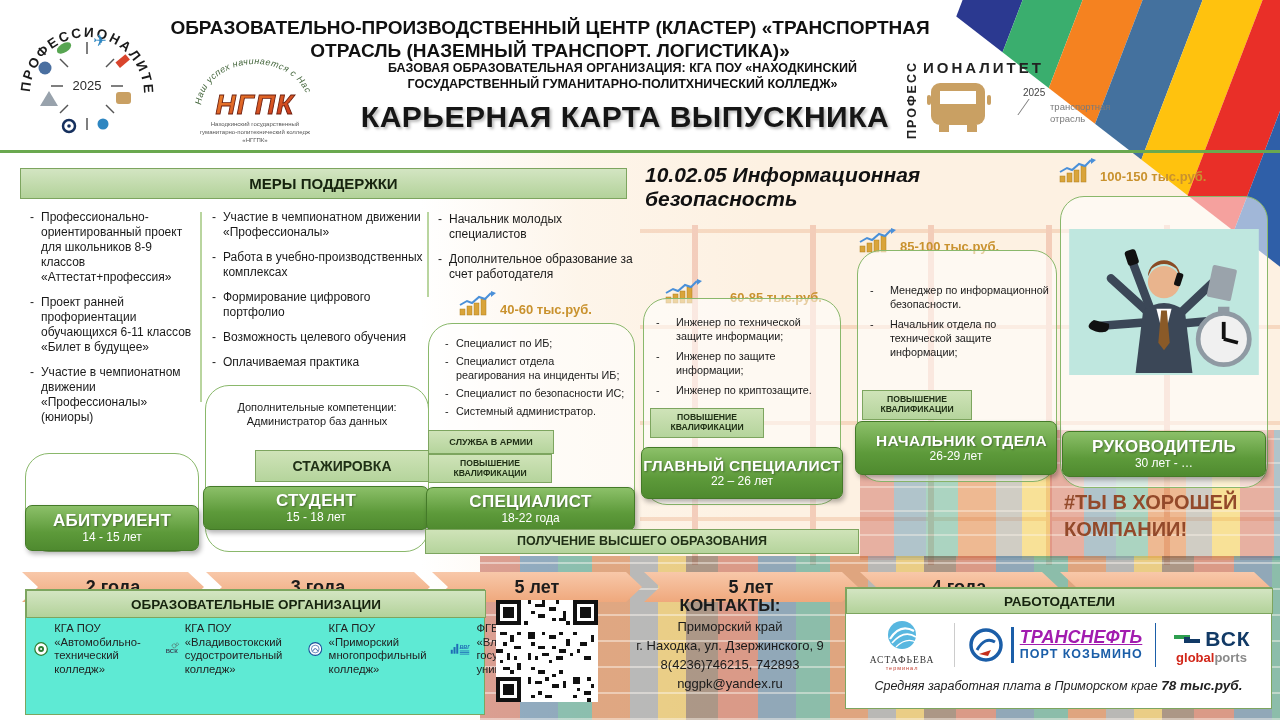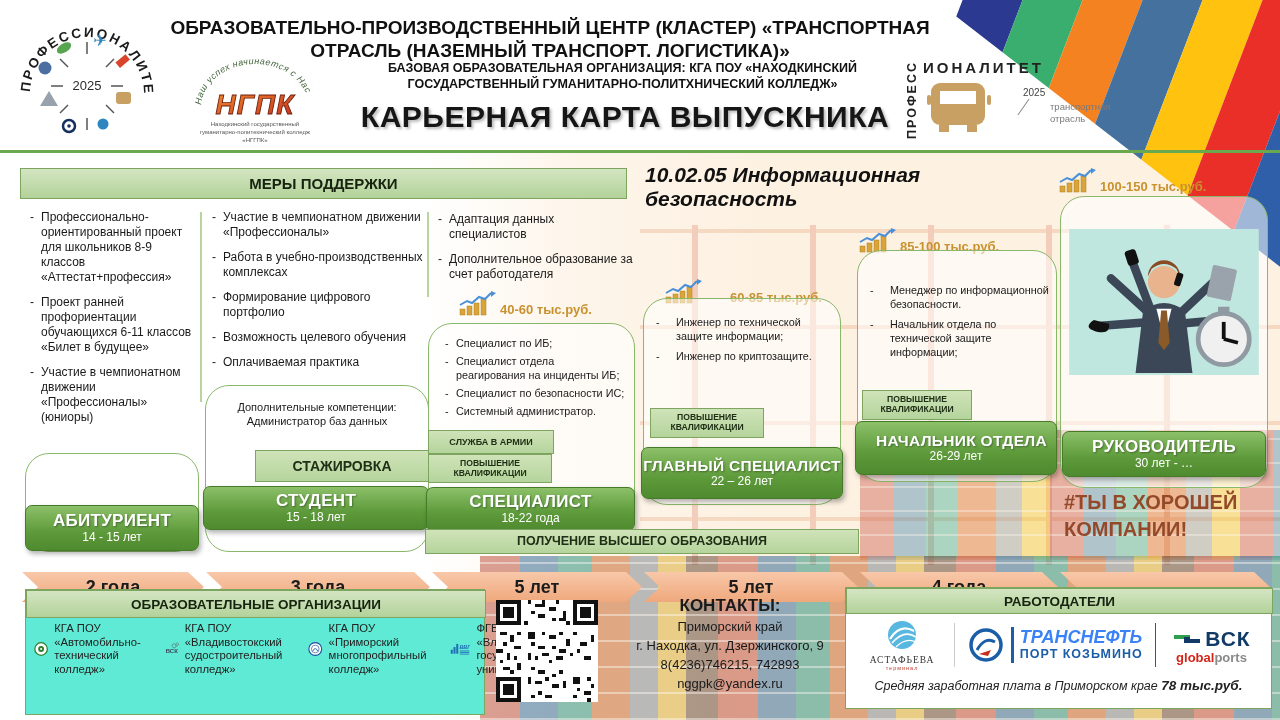--- a/index.html
+++ b/index.html
@@ -200,21 +200,21 @@
   <div class="abs vdiv" style="left:200px;top:212px;height:190px;"></div>
   <ul class="abs bullets" style="left:212px;top:210px;width:212px;">
     <li>Участие в чемпионатном движении «Профессионалы»</li>
     <li>Работа в учебно-производственных комплексах</li>
     <li>Формирование цифрового портфолио</li>
     <li>Возможность целевого обучения</li>
     <li>Оплачиваемая практика</li>
   </ul>
   <div class="abs vdiv" style="left:427px;top:212px;height:85px;"></div>
   <ul class="abs bullets" style="left:438px;top:212px;width:196px;">
-    <li>Адаптация данных специалистов</li>
+    <li>Начальник молодых специалистов</li>
     <li>Дополнительное образование за счет работодателя</li>
   </ul>
 
   <div class="abs program-title">10.02.05 Информационная  безопасность</div>
 
   <div class="abs salary" style="left:458px;top:291px;">
     <svg width="38" height="26" viewBox="0 0 38 26">
       <g fill="#d9a43a" stroke="#b07f1f" stroke-width=".5">
         <rect x="2" y="18" width="5" height="6"></rect>
           <rect x="9" y="15" width="5" height="9"></rect>
@@ -245,21 +245,21 @@
         <rect x="2" y="18" width="5" height="6"></rect>
           <rect x="9" y="15" width="5" height="9"></rect>
         <rect x="16" y="12" width="5" height="12"></rect>
           <rect x="23" y="8" width="5" height="16"></rect>
       </g>
       <polyline points="2,14 9,10 14,12 21,6 27,8 33,2" fill="none" stroke="#4a90d9" stroke-width="2"></polyline>
       <polygon points="33,0 38,2 33,6" fill="#4a90d9"></polygon>
     </svg>
     <span class="txt">85-100 тыс.руб.</span>
   </div>
-  <div class="abs salary" style="left:1058px;top:168px;">
+  <div class="abs salary" style="left:1058px;top:158px;">
     <svg width="38" height="26" viewBox="0 0 38 26">
       <g fill="#d9a43a" stroke="#b07f1f" stroke-width=".5">
         <rect x="2" y="18" width="5" height="6"></rect>
           <rect x="9" y="15" width="5" height="9"></rect>
         <rect x="16" y="12" width="5" height="12"></rect>
           <rect x="23" y="8" width="5" height="16"></rect>
       </g>
       <polyline points="2,14 9,10 14,12 21,6 27,8 33,2" fill="none" stroke="#4a90d9" stroke-width="2"></polyline>
       <polygon points="33,0 38,2 33,6" fill="#4a90d9"></polygon>
     </svg>
@@ -277,20 +277,21 @@
     <ul class="jobs" style="margin:12px 8px 0 16px;">
       <li>Специалист по ИБ;</li>
       <li>Специалист отдела реагирования на инциденты ИБ;</li>
       <li>Специалист по безопасности ИС;</li>
       <li>Системный администратор.</li>
     </ul>
   </div>
   <div class="abs card" style="left:643px;top:298px;width:196px;height:205px;">
     <ul class="jobs wide" style="margin:16px 6px 0 12px;">
       <li>Инженер  по технической защите информации;</li>
+      <li>Инженер  по защите информации;</li>
       <li>Инженер  по криптозащите.</li>
     </ul>
   </div>
   <div class="abs card" style="left:857px;top:250px;width:198px;height:230px;">
     <ul class="jobs wide" style="margin:32px 6px 0 12px;">
       <li>Менеджер по  информационной безопасности.</li>
       <li>Начальник отдела по технической защите информации;</li>
     </ul>
   </div>
   <div class="abs card" style="left:1060px;top:196px;width:206px;height:290px;">
@@ -510,21 +511,21 @@
       </div>
       <div style="width:1px;height:44px;background:#ccc;"></div>
       <div style="width:200px;display:flex;align-items:center;gap:6px;justify-content:center;">
         <svg width="38" height="38" viewBox="0 0 38 38">
           <circle cx="19" cy="19" r="15" fill="none" stroke="#1b5ea8" stroke-width="3.5"></circle>
           <path d="M10,24 q8,-14 18,-8" fill="none" stroke="#1b5ea8" stroke-width="3"></path>
           <path d="M12,28 l12,-4 -3,6 z" fill="#c62f1b"></path>
         </svg>
         <div style="width:2.5px;height:36px;background:#1b5ea8;"></div>
         <div style="text-align:left;">
-          <div style="font-size:18px;font-weight:800;font-style:italic;color:#3b82f6;line-height:1;">ТРАНСНЕФТЬ</div>
+          <div style="font-size:18px;font-weight:800;font-style:italic;color:#a21caf;line-height:1;text-decoration:underline;">ТРАНСНЕФТЬ</div>
           <div style="font-size:12.5px;font-weight:800;color:#1b5ea8;letter-spacing:1px;line-height:1.3;">ПОРТ КОЗЬМИНО</div>
         </div>
       </div>
       <div style="width:1px;height:44px;background:#1b5ea8;"></div>
       <div style="flex:1;display:flex;flex-direction:column;align-items:center;">
         <div style="display:flex;align-items:center;gap:3px;">
           <svg width="30" height="20" viewBox="0 0 30 20">
             <path d="M2,6 h16 v6 h-6 v-2 h-10 z" fill="#2e9e4f"></path>
             <path d="M28,14 h-16 v-6 h6 v2 h10 z" fill="#123a66"></path>
           </svg>

